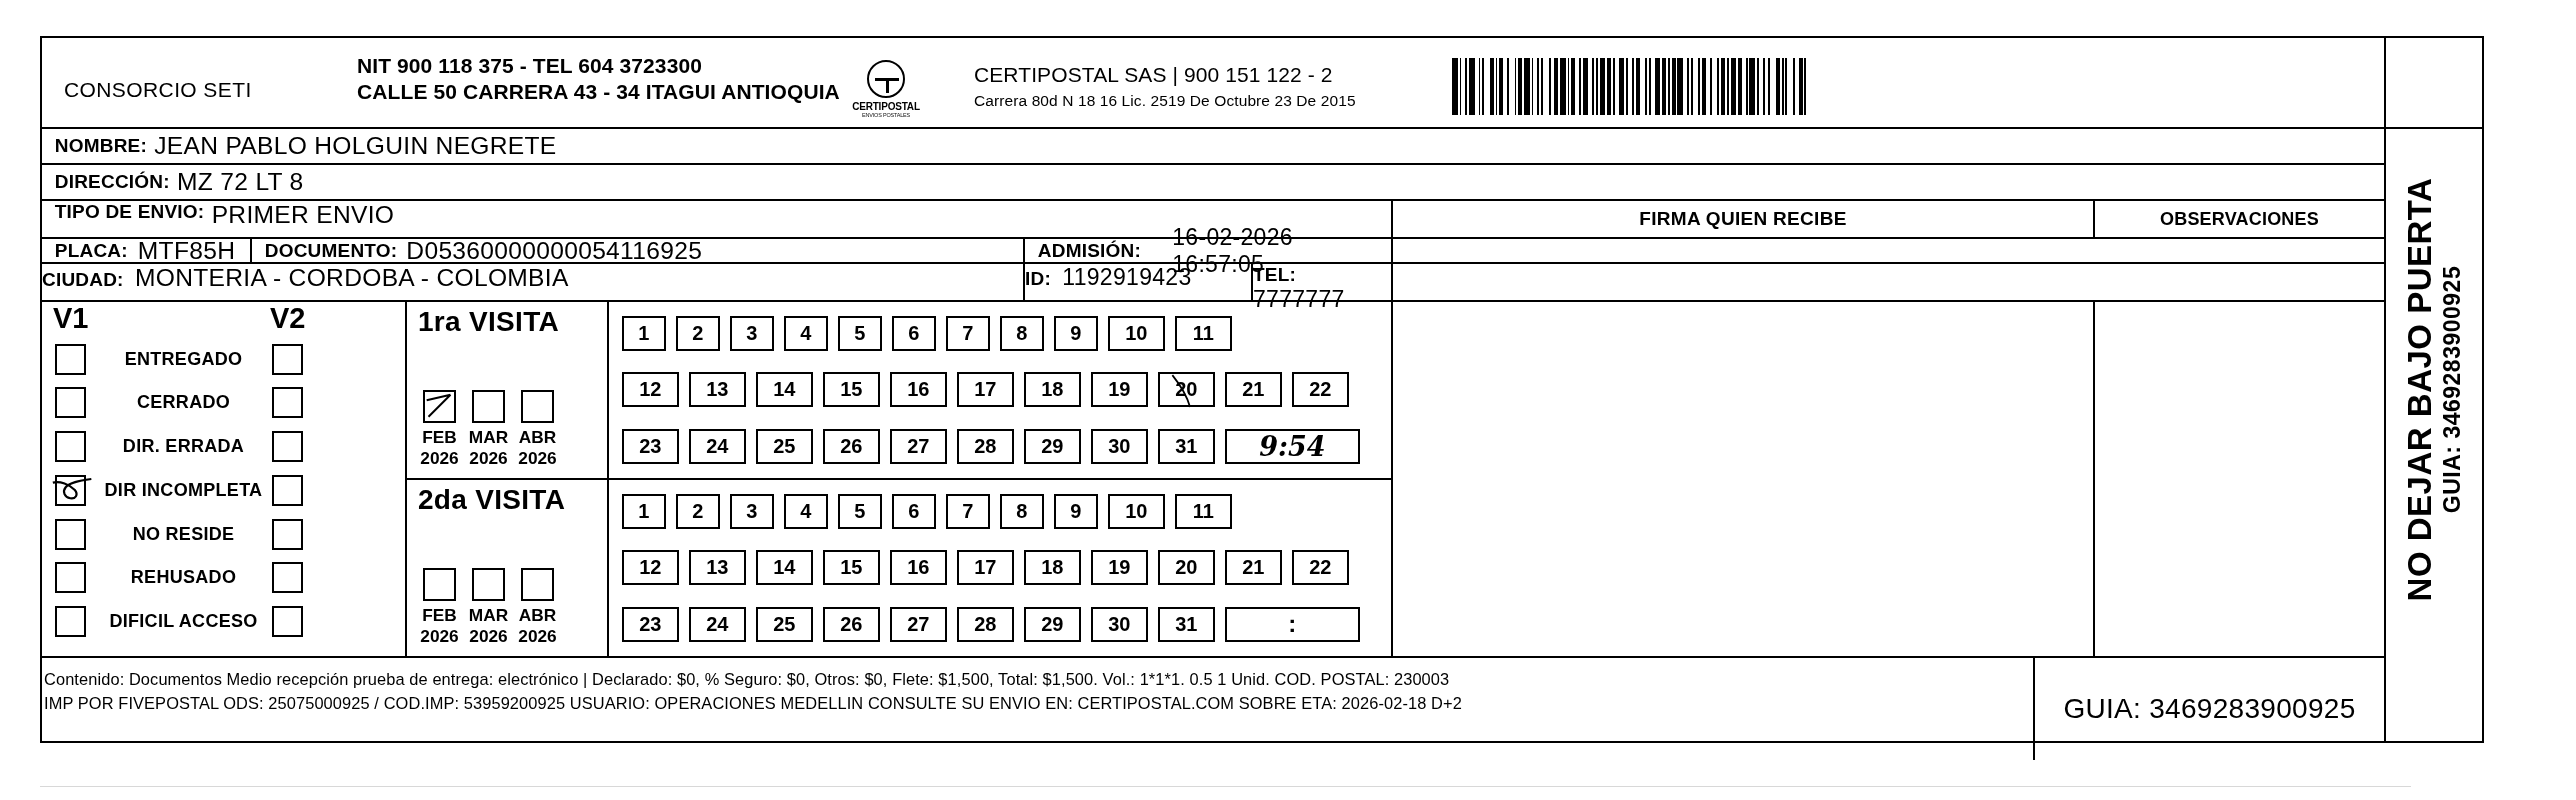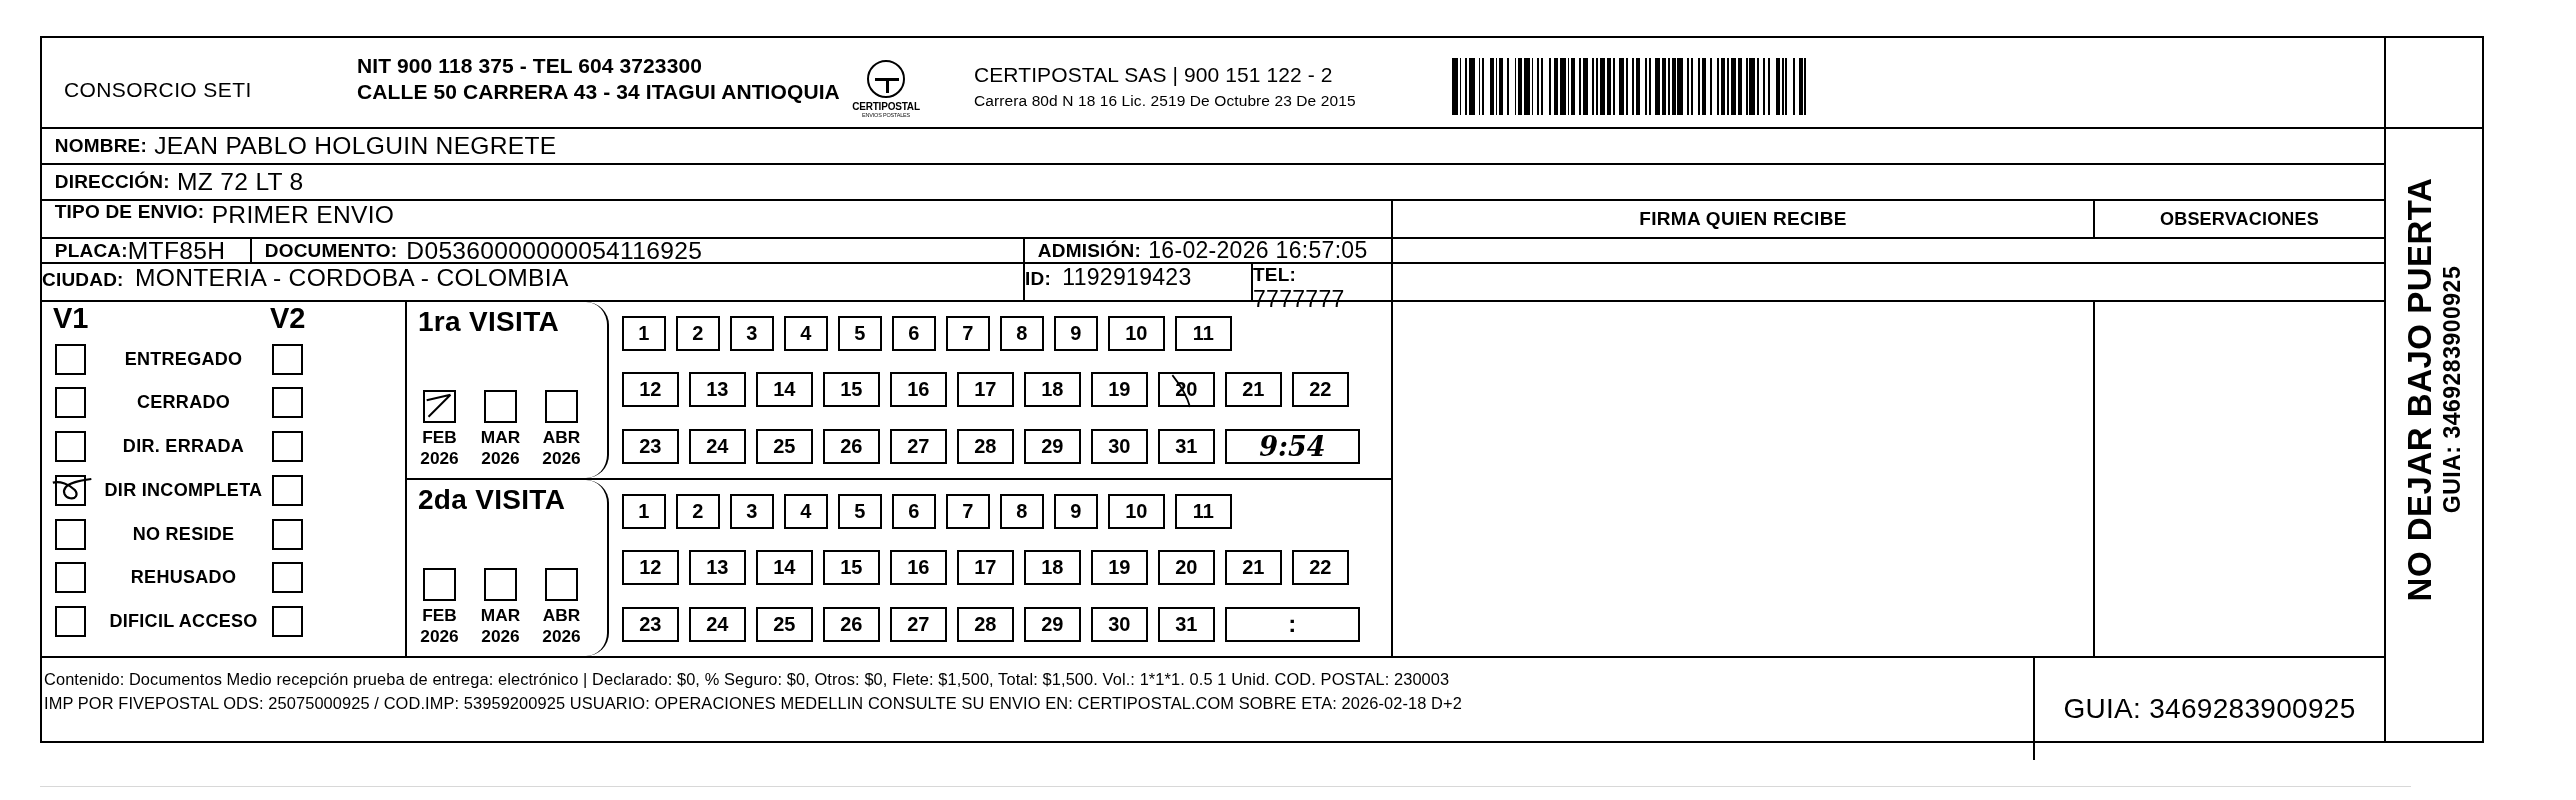--- a/index.html
+++ b/index.html
@@ -185,21 +185,21 @@
     font-size: 18px;
     font-weight: bold;
     letter-spacing: 0.2px;
   }
 
   
   .r-placa { height: 25px; display: flex; }
   .r-placa .seg { display: flex; align-items: center; padding-left: 12.8px; }
   .seg-placa { flex: 0 0 210px; border-right: 2.7px solid #000; }
   .seg-doc { flex: 0 0 773px; border-right: 2.7px solid #000; }
-  .seg-adm { flex: 0 0 368px; border-right: 2.7px solid #000; }
+  .seg-adm { flex: 0 0 368px; border-right: 2.7px solid #000; gap: 24px; }
   .seg-blank { flex: 1; }
 
   
   .r-ciudad { height: 38px; display: flex; }
   .seg-ciudad { flex: 0 0 983px; border-right: 2.7px solid #000; }
   .seg-id { flex: 0 0 228px; border-right: 2.7px solid #000; }
   .seg-tel { flex: 0 0 140px; border-right: 2.7px solid #000; }
 
   
   .main {
@@ -273,33 +273,32 @@
   }
   .visit {
     flex: 1;
     display: flex;
   }
   .visit.first { border-bottom: 2.7px solid #000; }
   .visit-left {
     flex: 0 0 202px;
     border-right: 2.7px solid #000;
     position: relative;
-    border-radius: 23px;
   }
   .visit-title {
     font-size: 28px;
     font-weight: bold;
     letter-spacing: 0.3px;
     padding: 3.6px 0 0 11px;
   }
   .months {
     position: absolute;
     left: 9px; bottom: 9px;
     display: flex;
-    gap: 14px;
+    gap: 2px;
   }
   .month { width: 47px; text-align: center; }
   .month .mbox {
     width: 33px; height: 33px;
     border: 2.7px solid #000;
     margin: 0 auto 3.6px auto;
     position: relative;
     background: #fff;
   }
   .month .mname { font-size: 17.3px; font-weight: bold; }
@@ -552,21 +551,21 @@
           <span class="lbl">TIPO DE ENVIO:</span>
           <span class="val" style="margin-left:7.3px">PRIMER ENVIO</span>
         </div>
         <div class="mid">FIRMA QUIEN RECIBE</div>
         <div class="right">OBSERVACIONES</div>
       </div>
 
       <div class="row r-placa">
         <div class="seg seg-placa">
           <span class="lbl">PLACA:</span>
-          <span class="val" style="margin-left:0">MTF85H</span>
+          <span class="val" style="margin-left:10px">MTF85H</span>
         </div>
         <div class="seg seg-doc">
           <span class="lbl">DOCUMENTO:</span>
           <span class="val" style="margin-left:9px">D05360000000054116925</span>
         </div>
         <div class="seg seg-adm">
           <span class="lbl">ADMISIÓN:</span>
           <span class="val" style="margin-left:7.3px;font-size:23px">16-02-2026 16:57:05</span>
         </div>
         <div class="seg seg-blank"></div>

